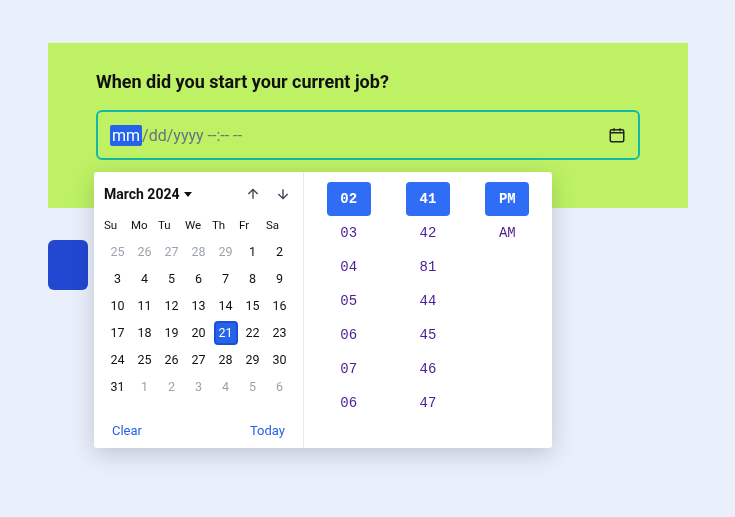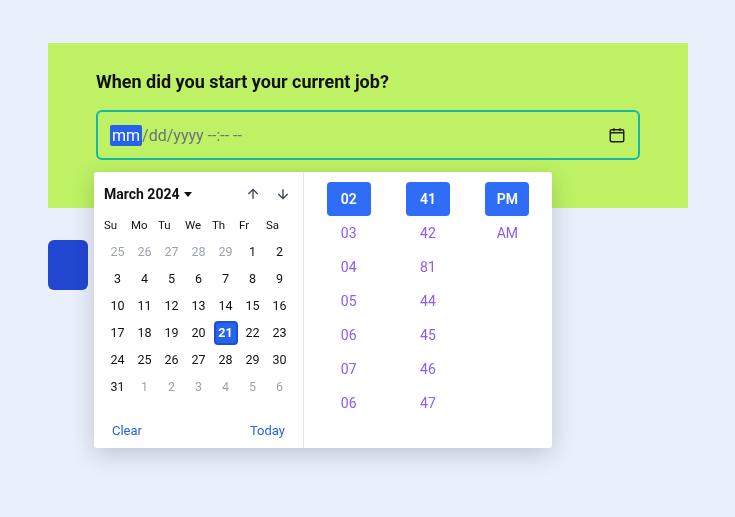--- a/index.html
+++ b/index.html
@@ -129,21 +129,21 @@
     background: #2563eb;
     color: #fff;
     width: 22px;
     height: 22px;
     border-radius: 3px;
     display: flex;
     align-items: center;
     justify-content: center;
     outline: 2px solid #1d4ed8;
     outline-offset: -1px;
-    font-weight: 700;
+    font-weight: 400;
   }
   .cal-footer {
     margin-top: auto;
     display: flex;
     justify-content: space-between;
     padding: 6px 8px 2px 8px;
   }
   .link {
     font-size: 13px;
     color: #2563eb;
@@ -155,29 +155,30 @@
     display: flex;
     padding: 10px 8px;
     gap: 6px;
   }
   .tcol {
     flex: 1;
     display: flex;
     flex-direction: column;
     align-items: center;
     gap: 0;
+    font-family: Liberation Mono, monospace;
   }
   .titem {
     height: 34px;
     width: 44px;
     display: flex;
     align-items: center;
     justify-content: center;
     font-size: 14px;
-    color: #8b5cf6;
+    color: #4c1d95;
     cursor: pointer;
     border-radius: 4px;
   }
   .titem.sel {
     background: #2f6df6;
     color: #fff;
     font-weight: 600;
   }
 </style>
 </head>

